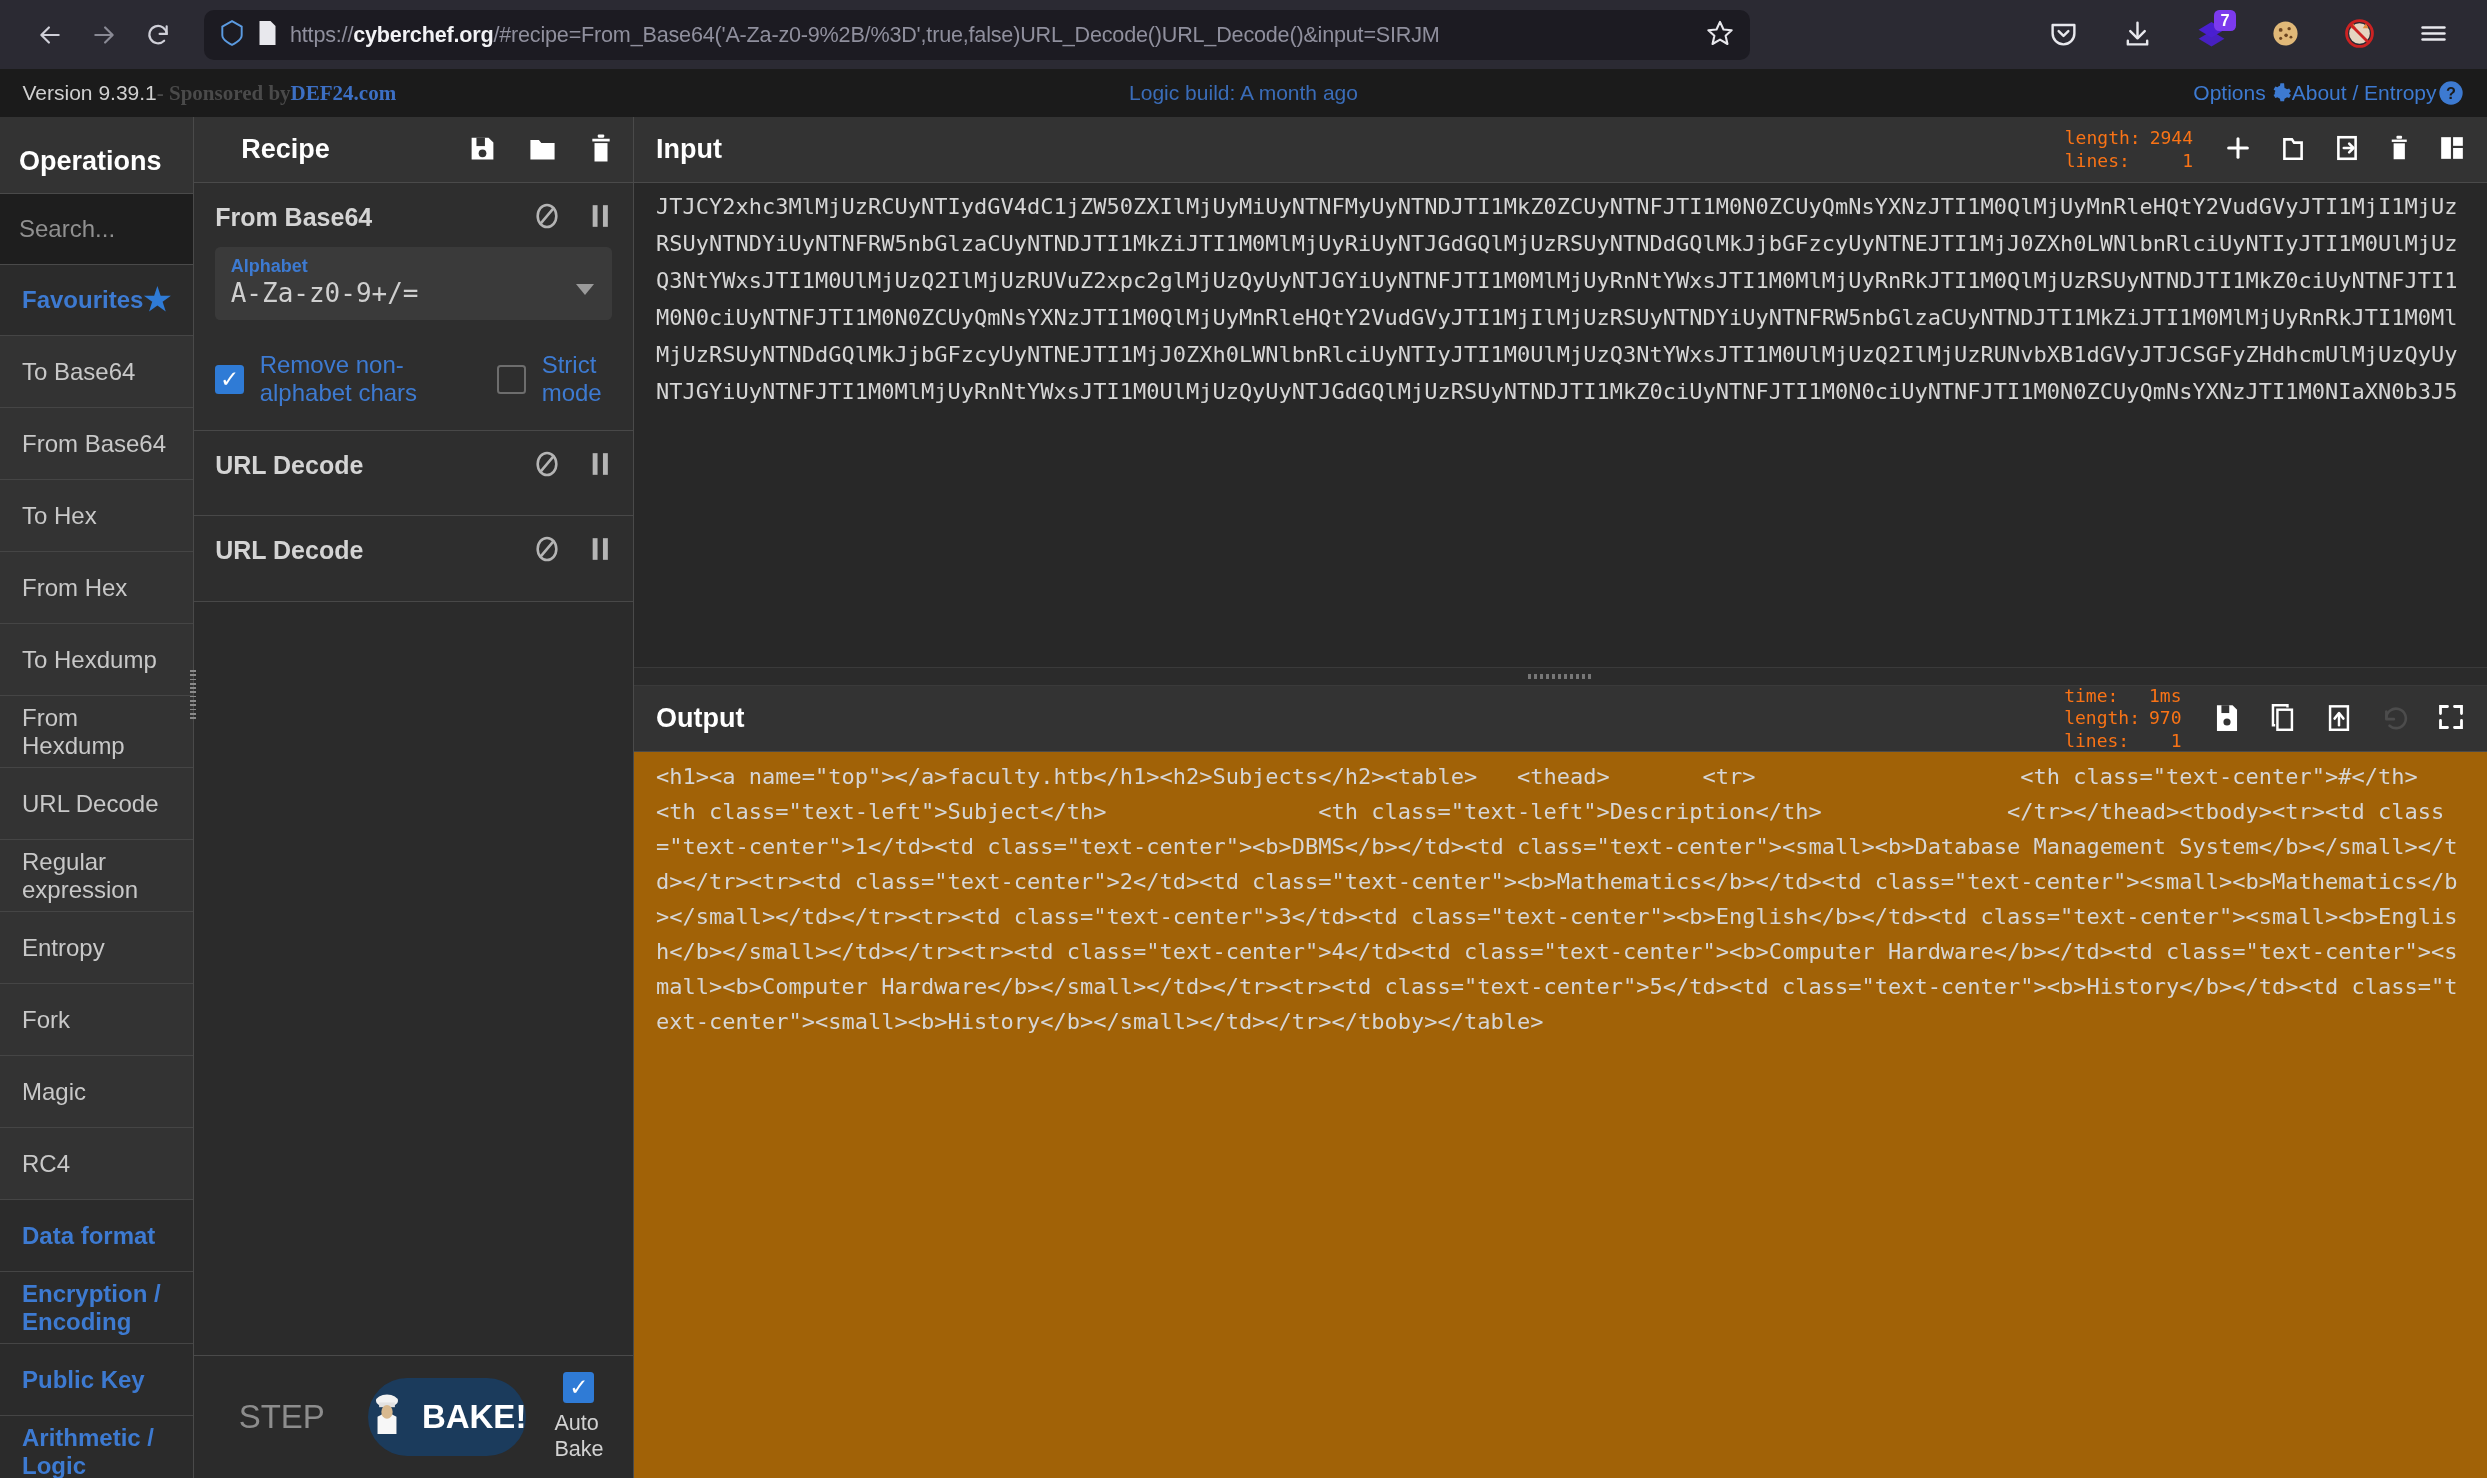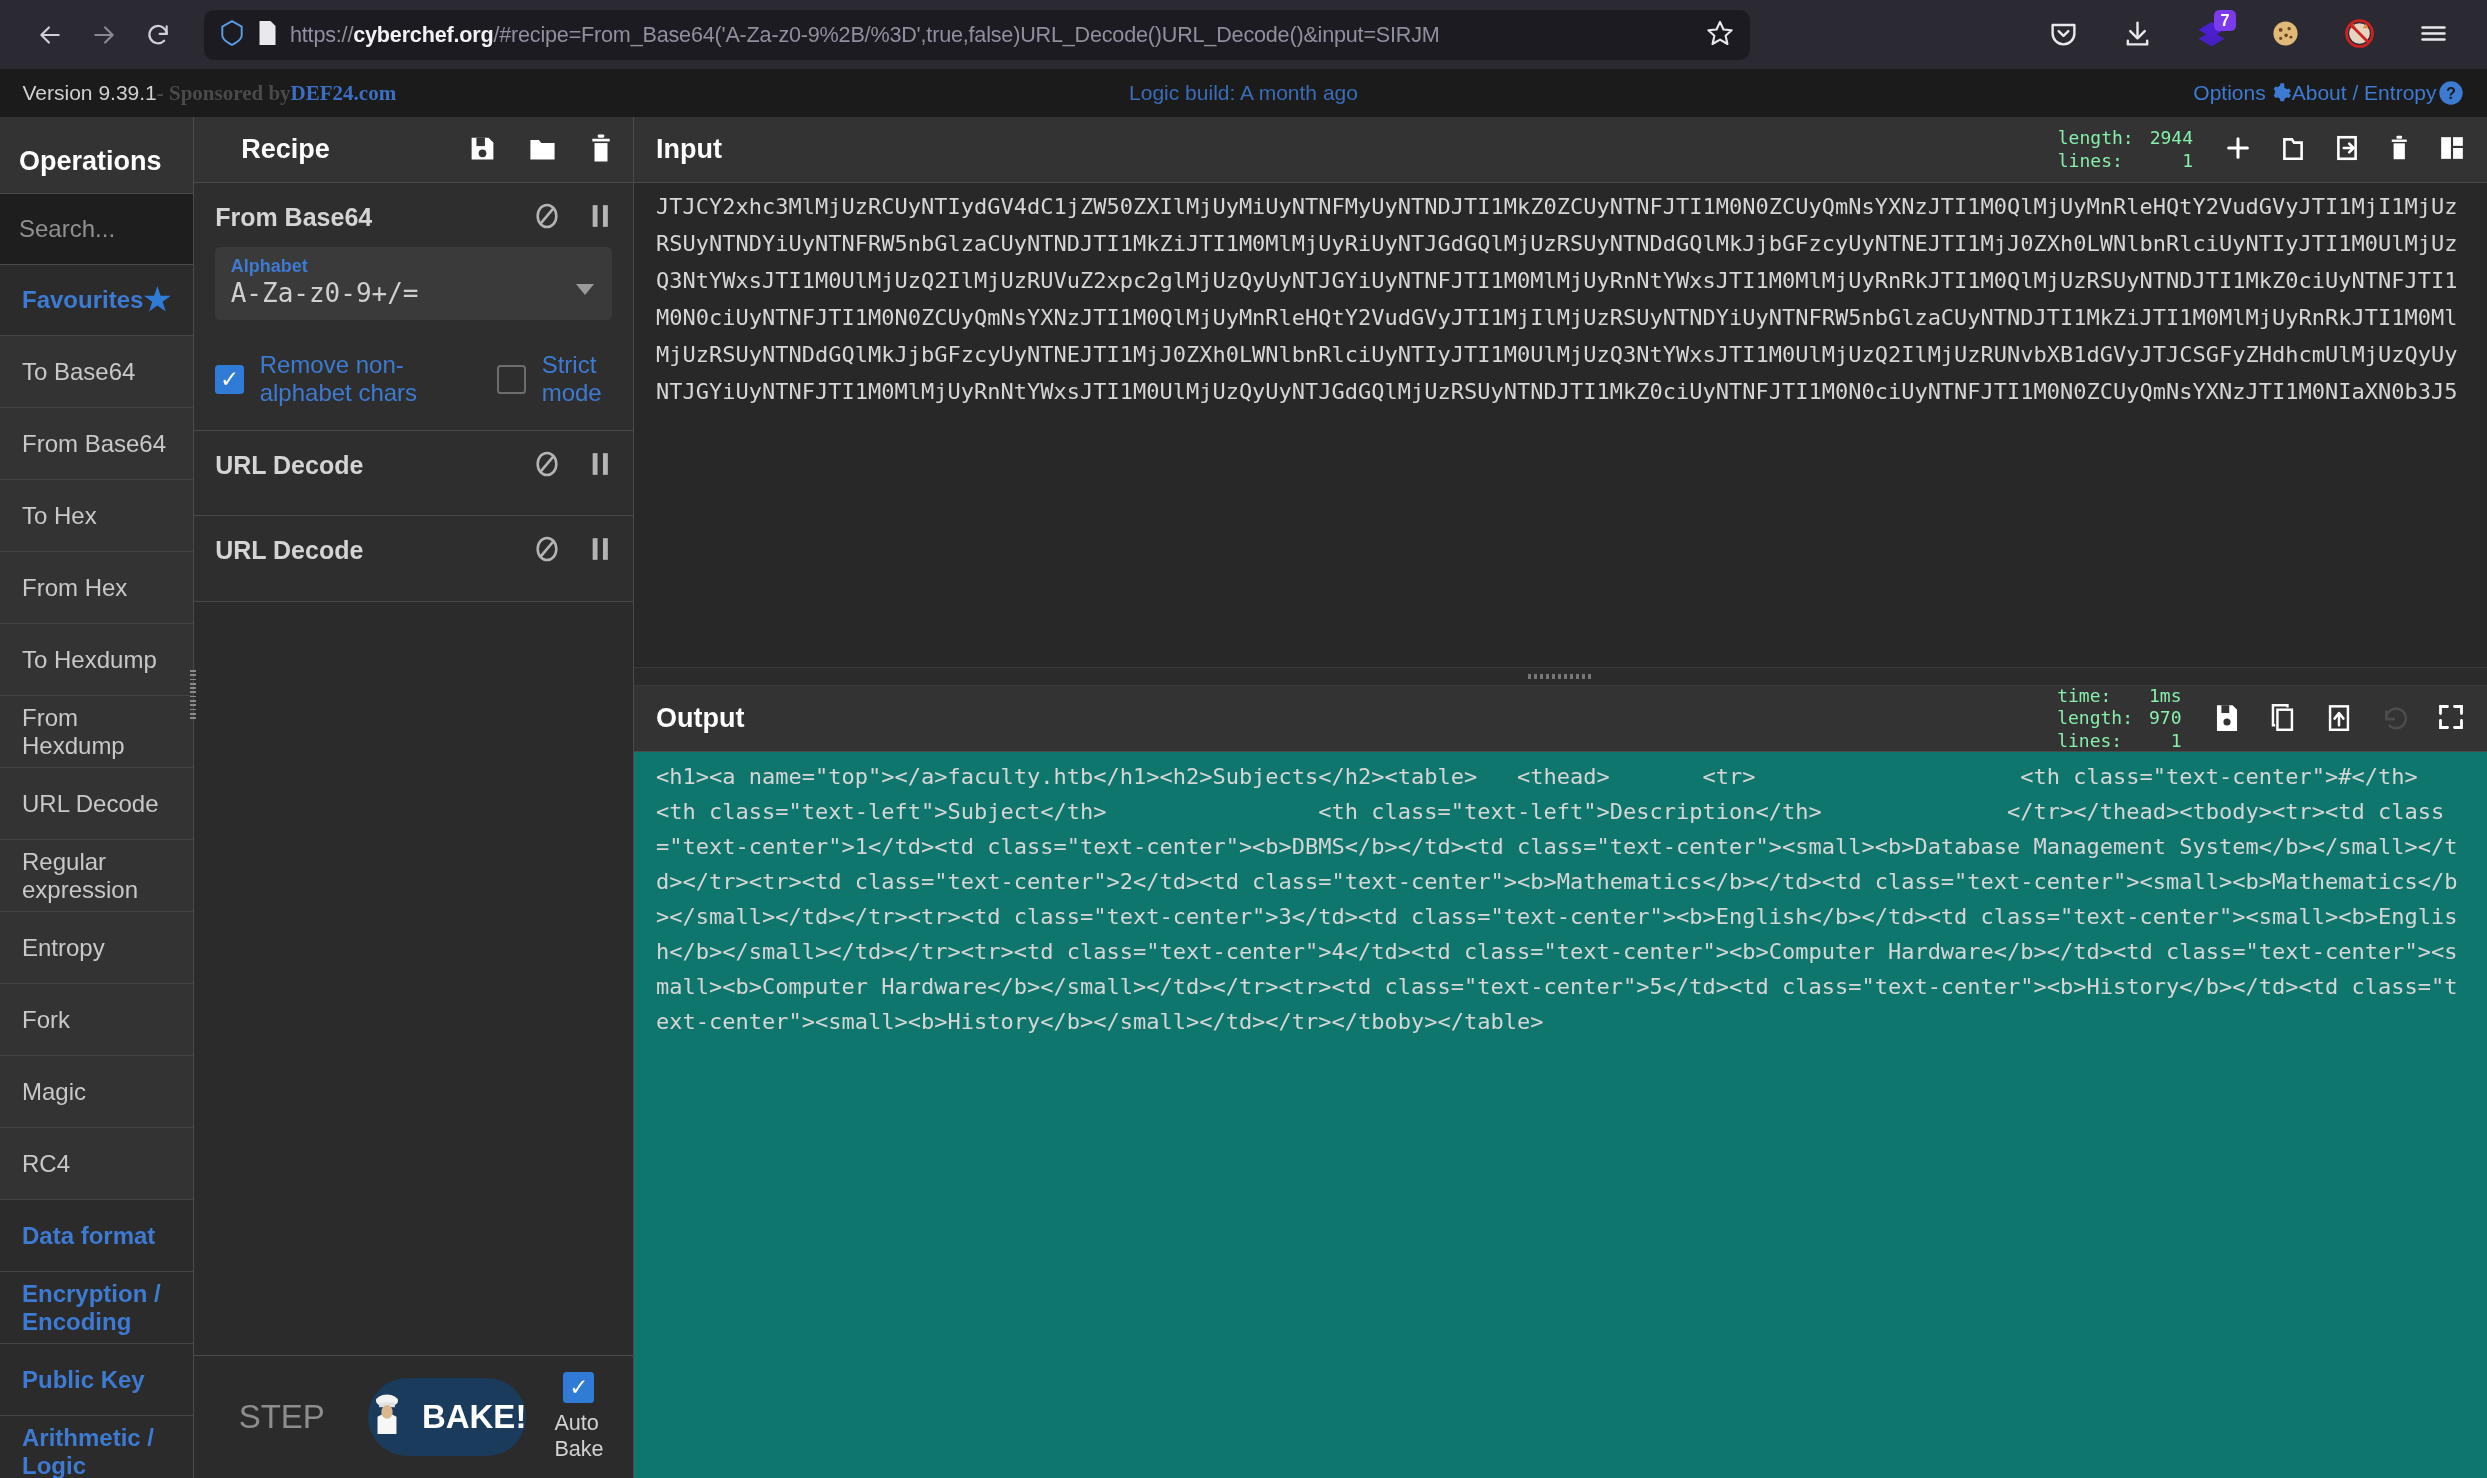--- a/index.html
+++ b/index.html
@@ -249,24 +249,24 @@
     height: 66px;
     display: flex; align-items: center;
     padding: 0 22.5px;
     background: #333333;
     border-bottom: 0.9px solid #4a4a4a;
   }
   .io-head .t { font-size: 27px; font-weight: bold; color: #fff; }
   .io-stats {
     margin-left: auto;
     font-family: "DejaVu Sans Mono", monospace;
-    font-size: 18px; color: #86efac;
+    font-size: 18px; color: #f97316;
     text-align: right;
     line-height: 1.25;
-    display: grid; grid-template-columns: auto auto; column-gap: 16px;
+    display: grid; grid-template-columns: auto auto; column-gap: 9px;
   }
   .io-stats .k { text-align: left; }
   .io-stats .v { text-align: right; }
   .io-icons { display: flex; gap: 28px; margin-left: 31px; color: #fff; align-items: center; }
   .io-icons .dim { color: #555; }
 
   #input-body {
     flex: 0 0 auto;
     height: 484px;
     background: #282828;
@@ -283,21 +283,21 @@
     height: 19px; background: #2b2b2b;
     display: flex; align-items: center; justify-content: center;
     border-top: 0.9px solid #3a3a3a; border-bottom: 0.9px solid #3a3a3a;
   }
   #io-splitter .grip {
     width: 64px; height: 4.3px;
     background: repeating-linear-gradient(to right, #777 0 2.6px, transparent 2.6px 6px);
   }
   #output-body {
     flex: 1 1 auto;
-    background: #0f766e;
+    background: #a16207;
     color: #d6d6d6;
     font-family: "DejaVu Sans Mono", monospace;
     font-size: 22px;
     line-height: 35px;
     padding: 7px 22.5px 0 22.5px;
     overflow: hidden;
     word-break: break-all;
     white-space: pre-wrap;
   }
 </style>

